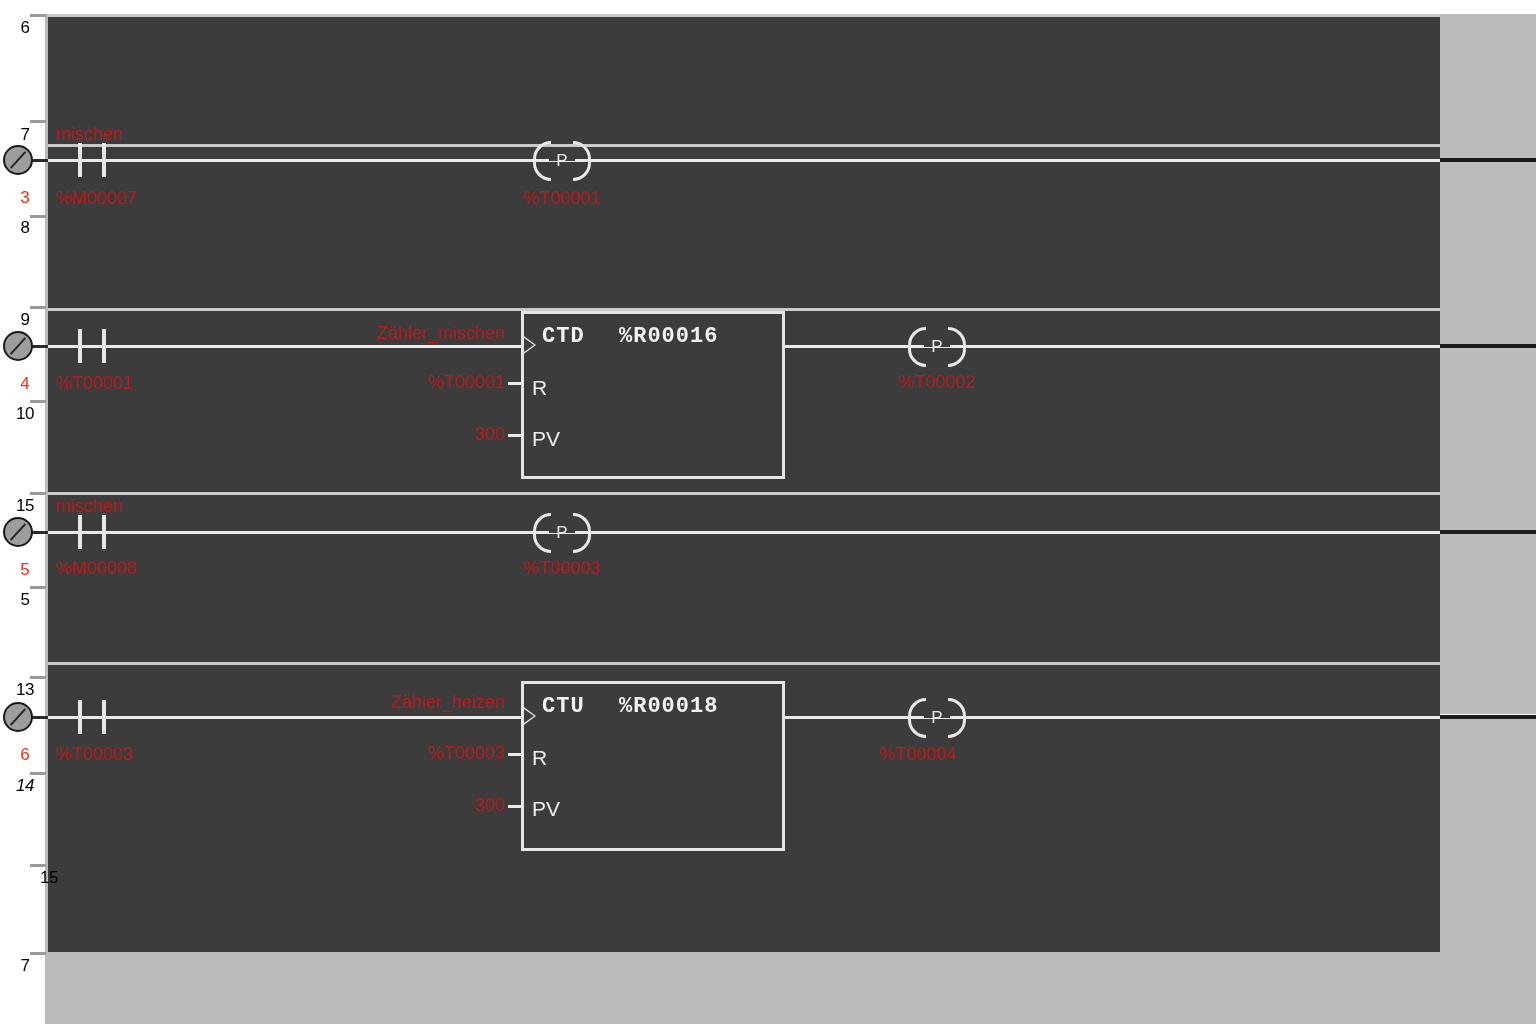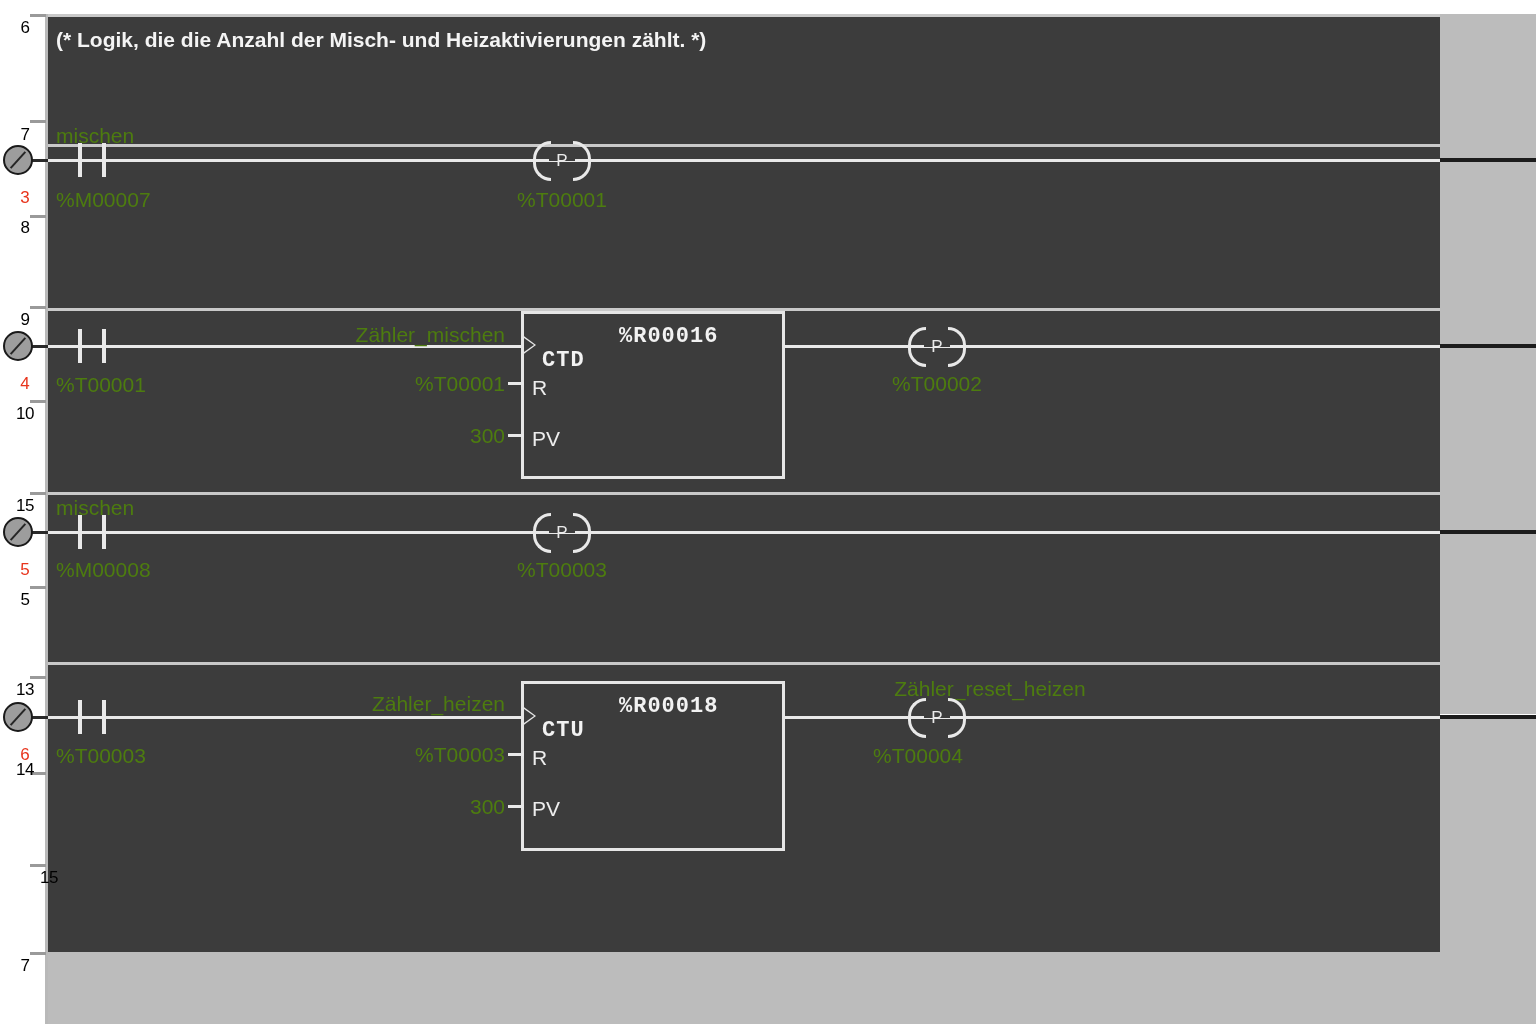--- a/index.html
+++ b/index.html
@@ -180,21 +180,20 @@
   .fb-title {
     position: absolute;
     top: 10px;
     left: 18px;
     font-size: 22px;
     font-weight: bold;
     color: #f2f2f2;
     font-family: "Liberation Mono", monospace;
     white-space: nowrap;
     letter-spacing: 1px;
-    margin-top: 24px;
   }
   .fb-inst {
     position: absolute;
     top: 10px;
     left: 95px;
     font-size: 22px;
     font-weight: bold;
     color: #f2f2f2;
     font-family: "Liberation Mono", monospace;
     white-space: nowrap;
@@ -226,22 +225,22 @@
   .pin-stub {
     position: absolute;
     height: 3px;
     width: 16px;
     background: #e9e9e9;
   }
 
   
   .lbl {
     position: absolute;
-    font-size: 21px;
-    color: #4d7c0f;
+    font-size: 18px;
+    color: #b91c1c;
     font-family: "Liberation Sans", sans-serif;
     white-space: nowrap;
   }
   .lbl.right { text-align: right; }
   .comment {
     position: absolute;
     font-size: 21px;
     font-weight: bold;
     color: #f4f4f4;
     font-family: "Liberation Sans", sans-serif;
@@ -285,42 +284,41 @@
   <div class="tick" style="top:952px;"></div>
 
   <div class="lnum" style="top:18px;">6</div>
   <div class="lnum" style="top:125px;">7</div>
   <div class="lnum" style="top:218px;">8</div>
   <div class="lnum" style="top:310px;">9</div>
   <div class="lnum" style="top:404px;">10</div>
   <div class="lnum" style="top:496px;">15</div>
   <div class="lnum" style="top:590px;">5</div>
   <div class="lnum" style="top:680px;">13</div>
-  <div class="lnum" style="top:760px;">14</div>
+  <div class="lnum" style="top:776px;font-style:italic;">14</div>
   <div class="lnum" style="top:868px;margin-left:24px;">15</div>
   <div class="lnum" style="top:956px;">7</div>
 
   <div class="rnum" style="top:188px;">3</div>
   <div class="rnum" style="top:374px;">4</div>
   <div class="rnum" style="top:560px;">5</div>
   <div class="rnum" style="top:745px;">6</div>
 
   <div class="marker-stub" style="left:30px;top:159px;width:22px;"></div>
   <div class="marker" style="left:3px;top:145px;"></div>
 
   <div class="marker-stub" style="left:30px;top:345px;width:22px;"></div>
   <div class="marker" style="left:3px;top:331px;"></div>
 
   <div class="marker-stub" style="left:30px;top:531px;width:22px;"></div>
   <div class="marker" style="left:3px;top:517px;"></div>
 
   <div class="marker-stub" style="left:30px;top:716px;width:22px;"></div>
   <div class="marker" style="left:3px;top:702px;"></div>
 
-  <div class="comment" style="left:56px;top:28px;">(* Logik, die die Anzahl der Misch- und Heizaktivierungen zählt. *)</div>
 
   <div class="powerline" style="top:159px;"></div>
   <div class="powerline-ext" style="top:158px;"></div>
 
   <div class="lbl" style="left:56px;top:124px;">mischen</div>
   <div class="contact" style="left:72px;top:143px;">
     <div class="bar l"></div>
     <div class="bar r"></div>
   </div>
   <div class="lbl" style="left:56px;top:188px;">%M00007</div>
@@ -405,21 +403,20 @@
   </div>
   <div class="fb-arrow" style="left:521px;top:705px;"></div>
   <div class="fb-arrow-inner" style="left:524px;top:709px;"></div>
 
   <div class="lbl right" style="left:330px;top:743px;width:175px;">%T00003</div>
   <div class="pin-stub" style="left:508px;top:753px;"></div>
 
   <div class="lbl right" style="left:330px;top:795px;width:175px;">300</div>
   <div class="pin-stub" style="left:508px;top:805px;"></div>
 
-  <div class="lbl center" style="left:830px;top:677px;width:320px;">Zähler_reset_heizen</div>
   <div class="coil" style="left:908px;top:698px;">
     <div class="gap"></div>
     <div class="paren l"></div>
     <div class="paren r"></div>
     <div class="pletter">P</div>
   </div>
   <div class="lbl center" style="left:838px;top:744px;width:160px;">%T00004</div>
 
 </div>
 

